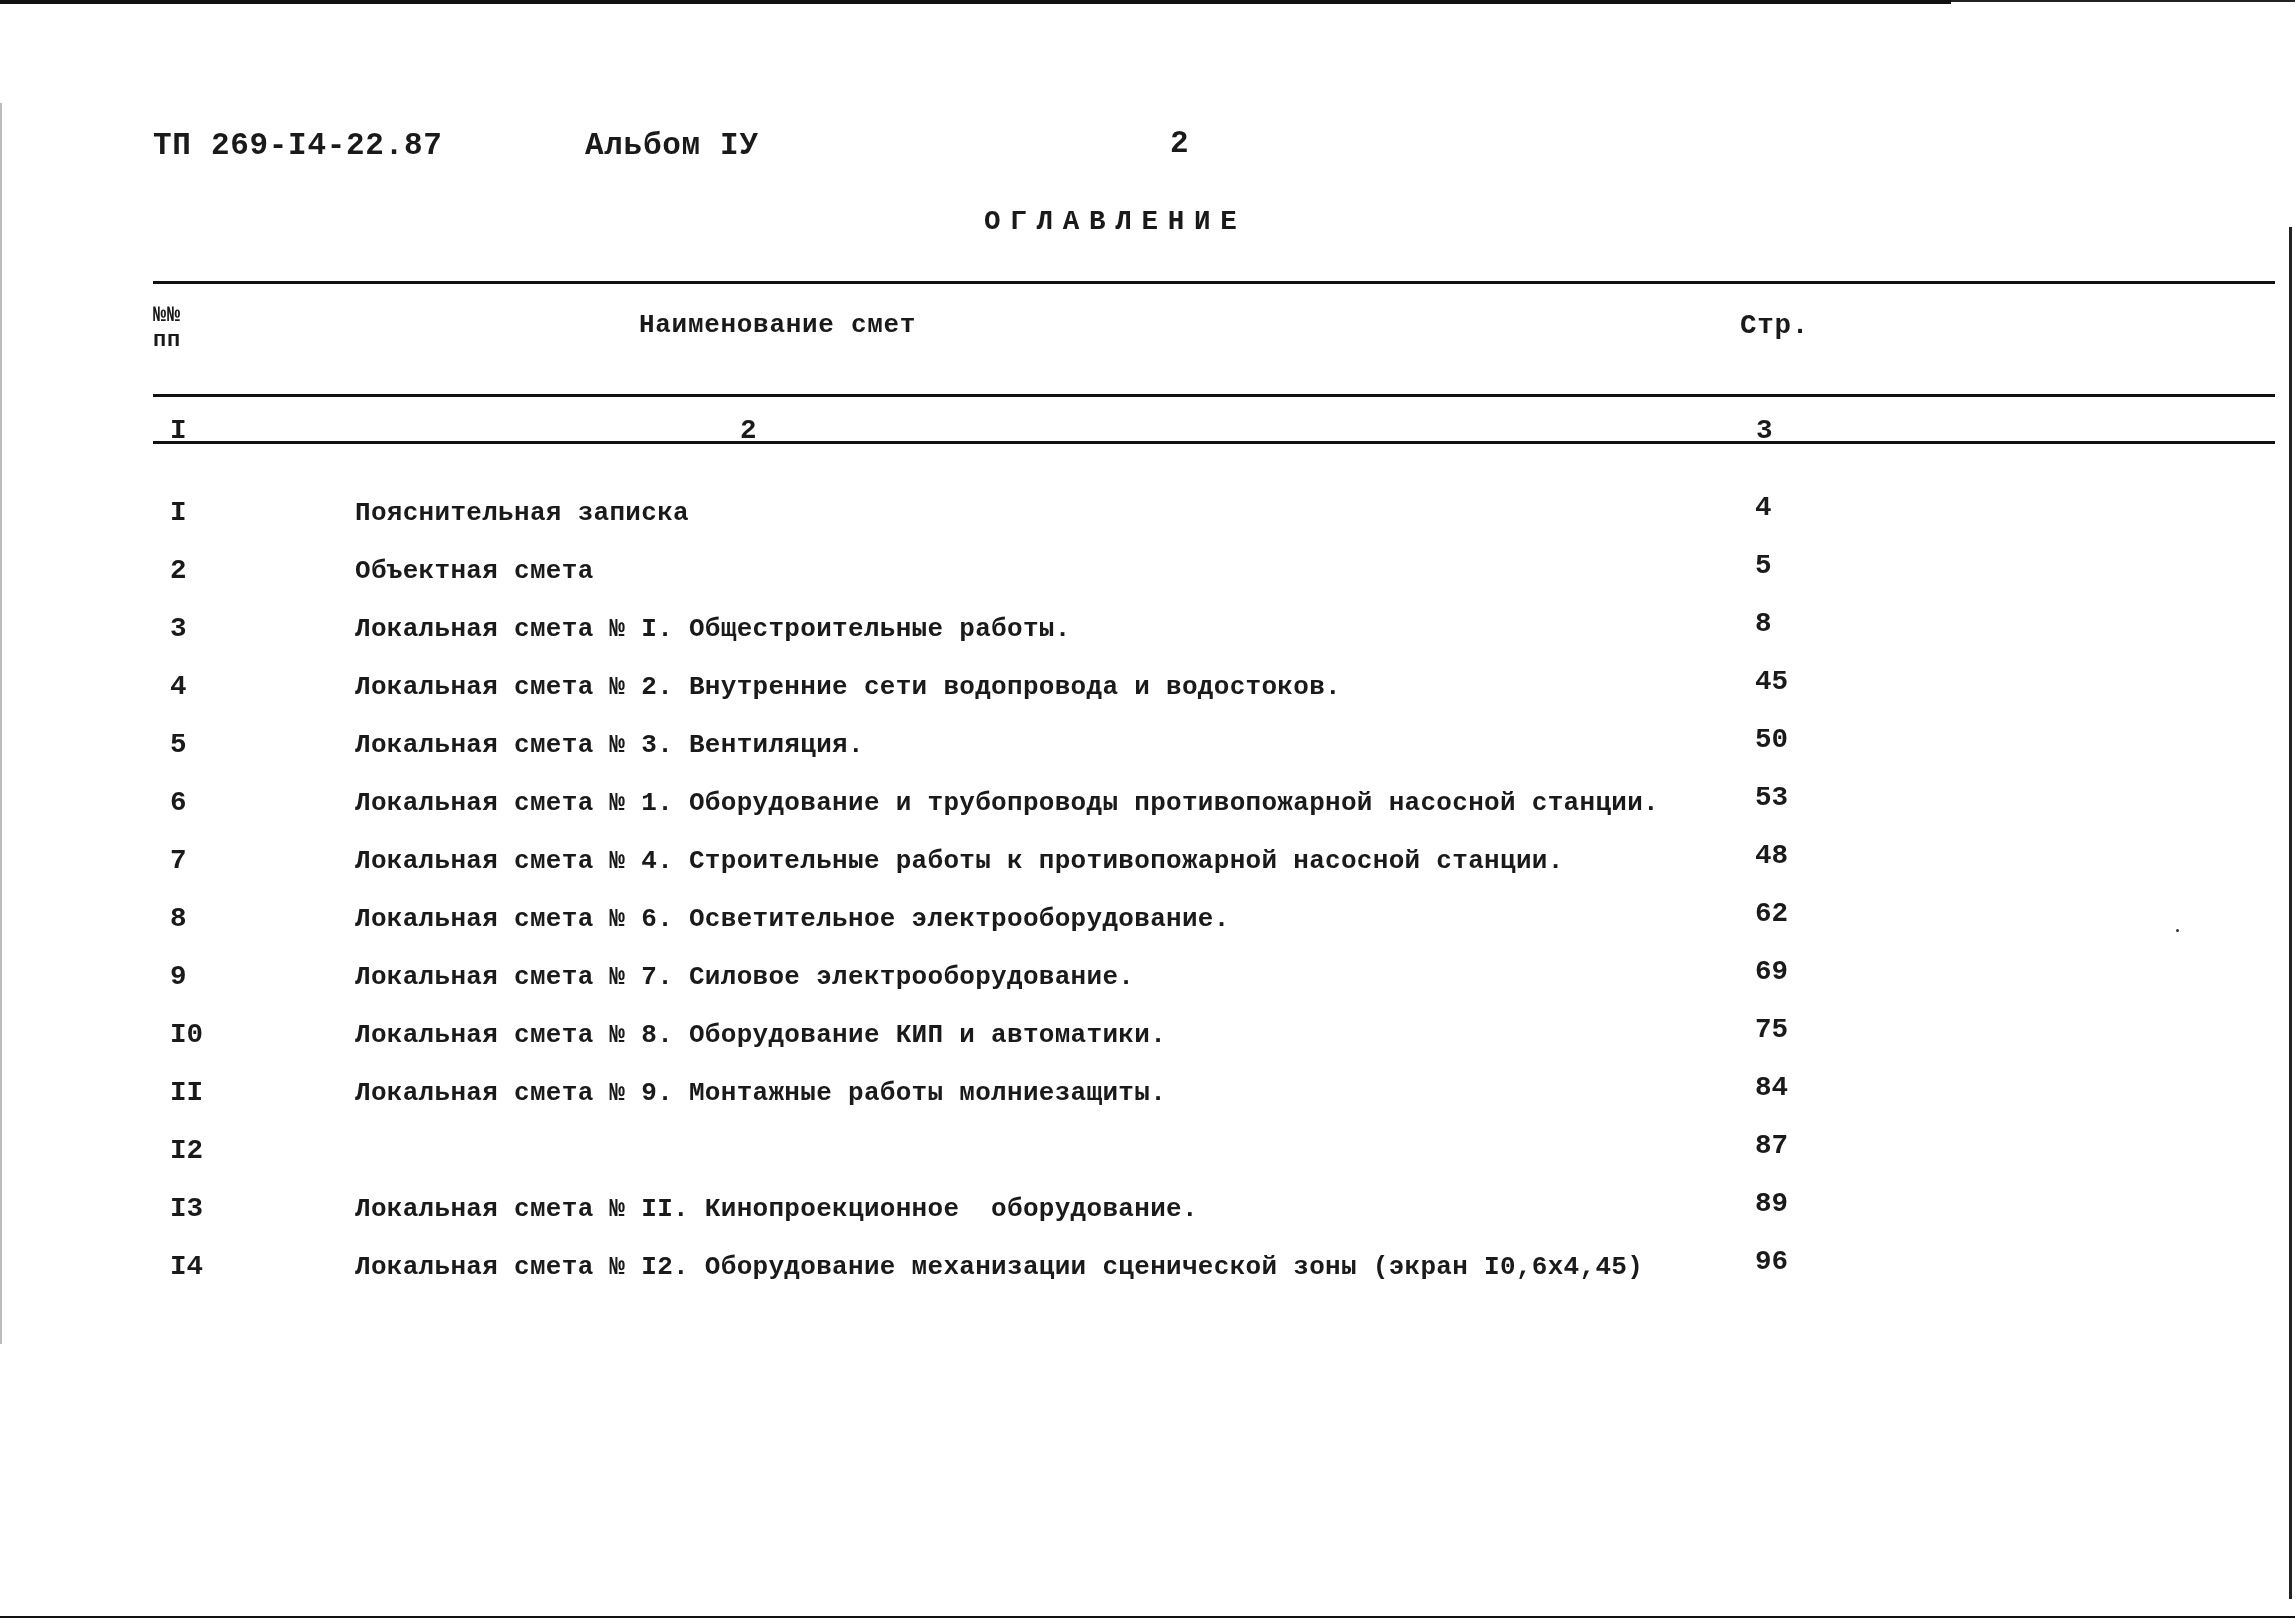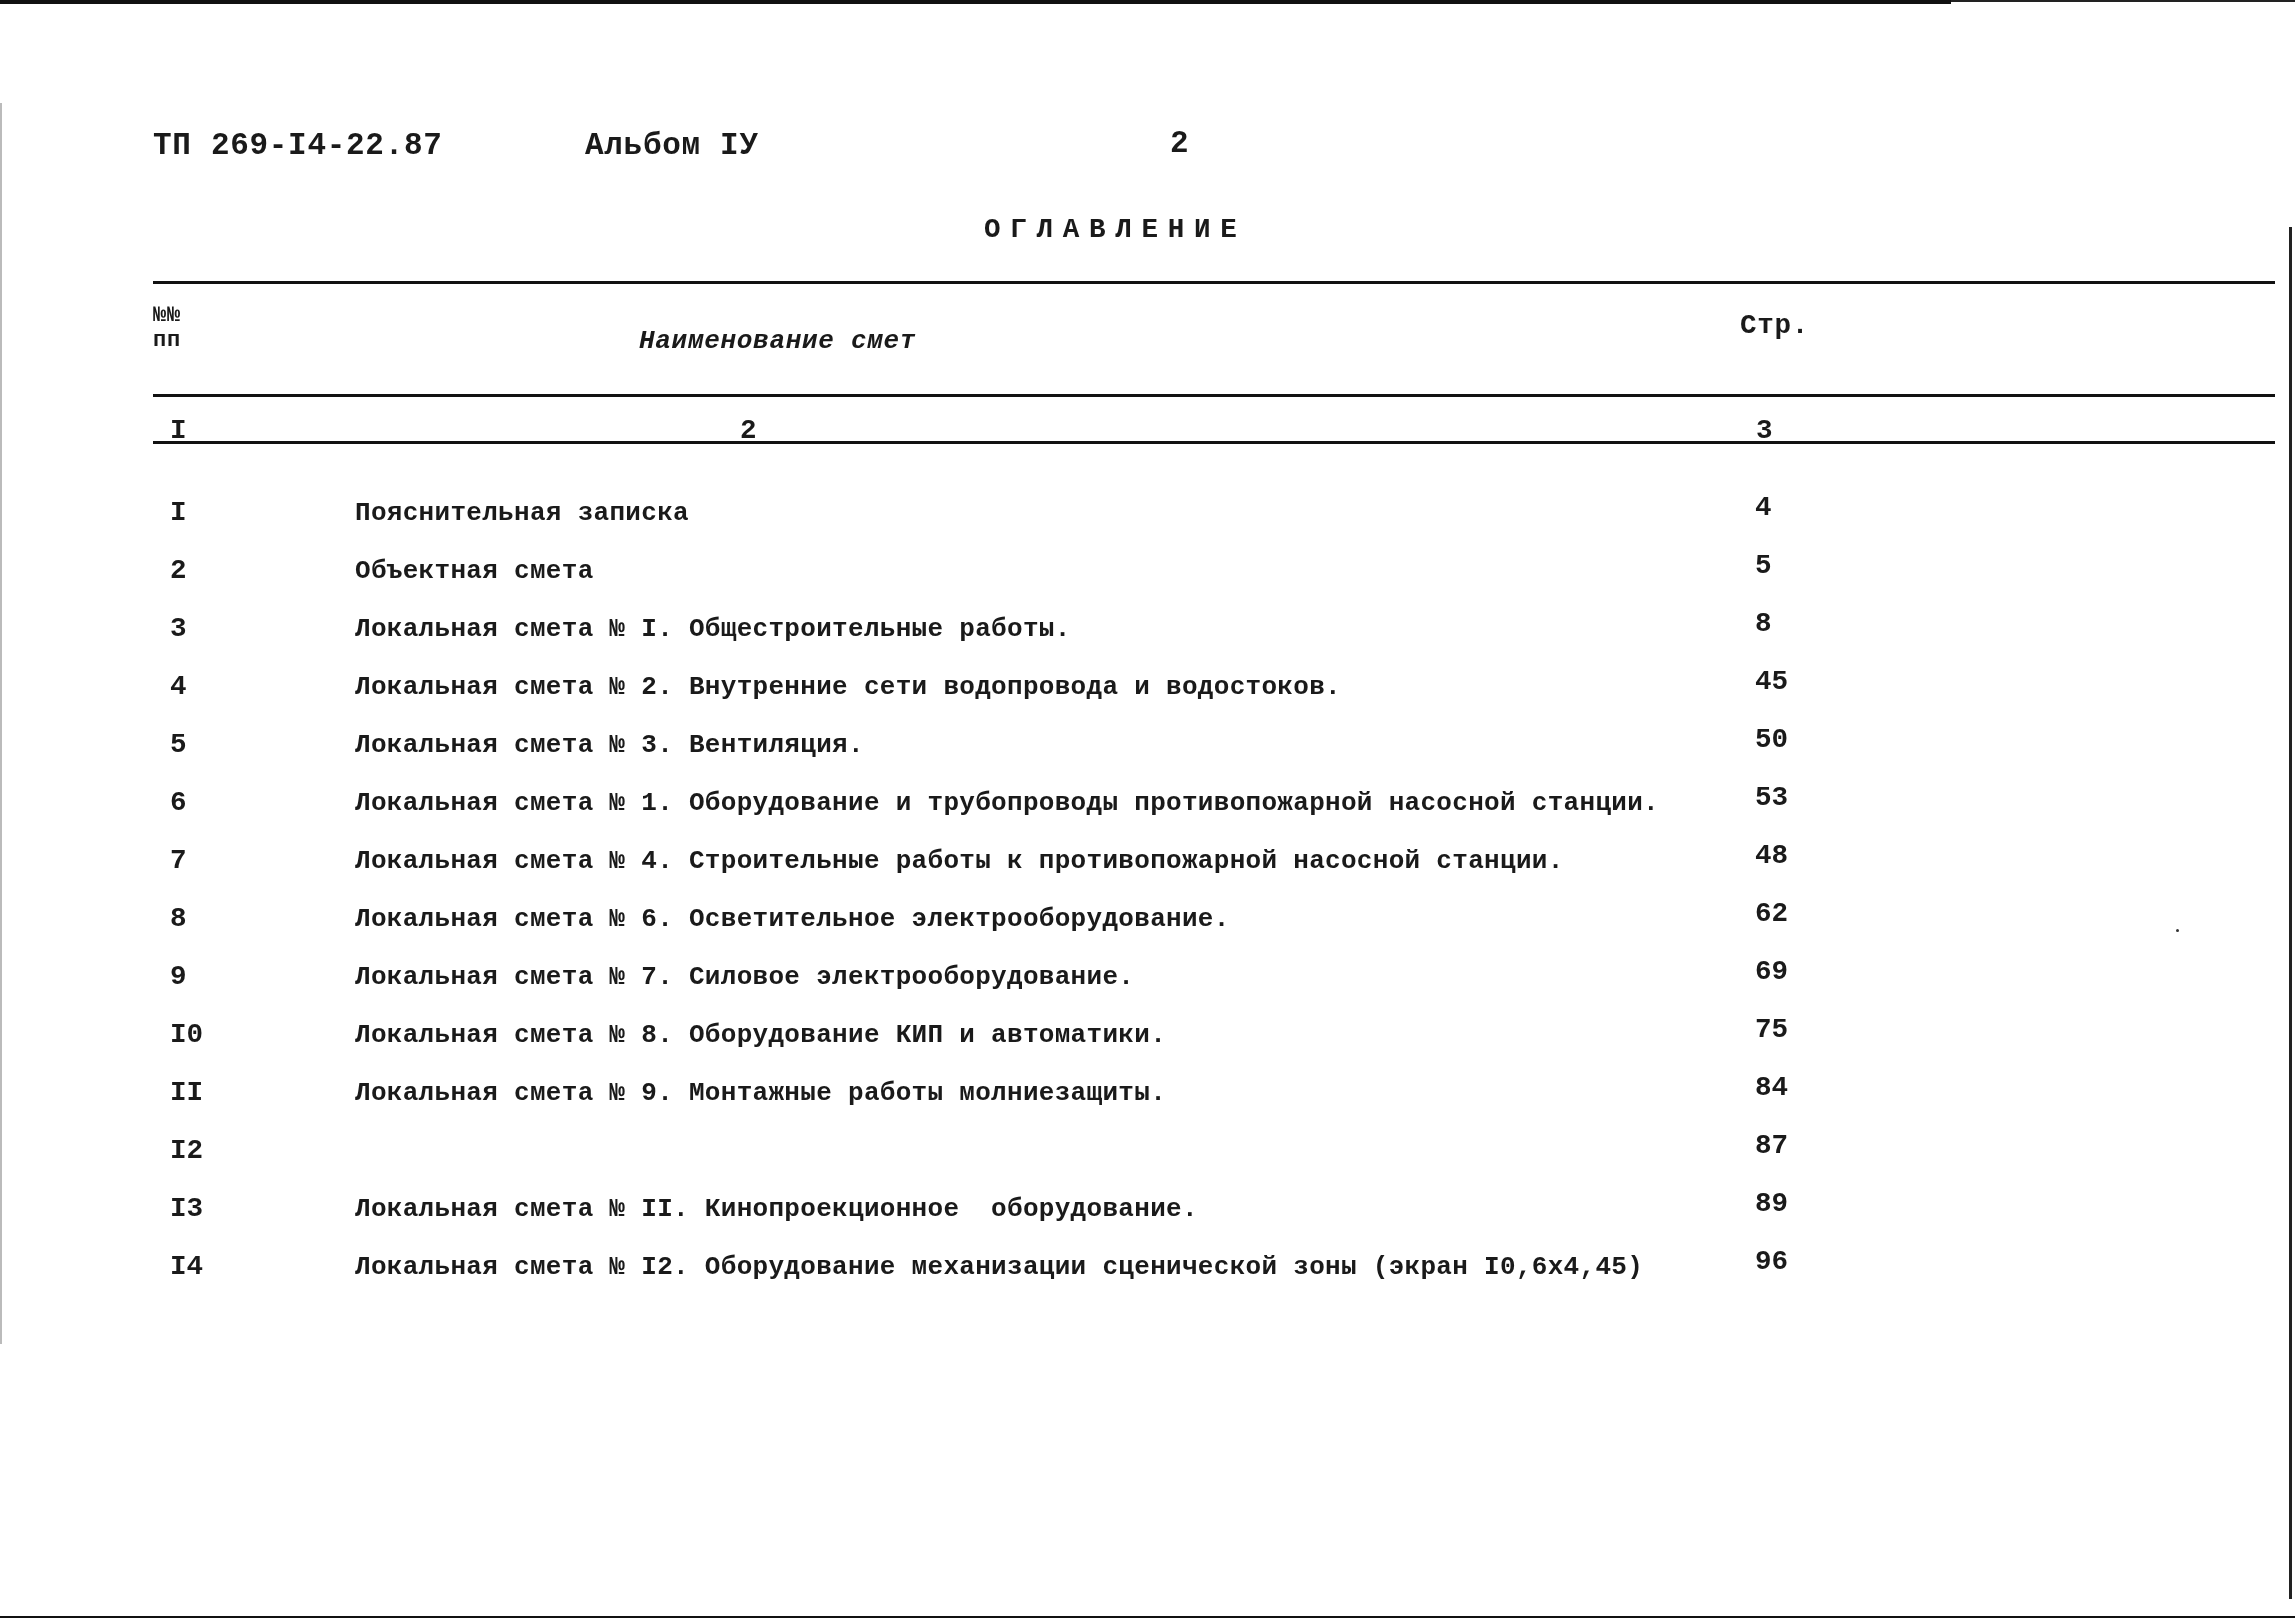--- a/index.html
+++ b/index.html
@@ -11,29 +11,29 @@
   .scan-top { position: absolute; left: 0; top: 0; width: 1951px; height: 4.1px; background: #111; }
   .scan-top2 { position: absolute; left: 1951px; top: 0; width: 345px; height: 2.1px; background: #222; }
   .scan-right { position: absolute; right: 2.8px; top: 227px; width: 2.8px; height: 1372px; background: #222; }
   .scan-bottom { position: absolute; left: 0; bottom: 0; width: 2295px; height: 3.4px; background: #111; }
   .scan-left { position: absolute; left: 0; top: 103px; width: 2.1px; height: 1241px; background: #bbb; }
 
   .t { position: absolute; white-space: pre; font-size: 31px; line-height: 1; font-weight: bold; letter-spacing: 0.7px; }
   .doc-code { left: 153px; top: 130px; }
   .album { left: 585px; top: 130px; }
   .page-num { left: 1170px; top: 128px; }
-  .toc-title { left: 984px; top: 216px; letter-spacing: 9.7px; font-size: 27.6px; }
+  .toc-title { left: 984px; top: 208px; letter-spacing: 9.7px; font-size: 27.6px; }
 
   .rule { position: absolute; left: 153px; width: 2122px; height: 3.4px; background: #111; }
   .rule.r1 { top: 281px; }
   .rule.r2 { top: 394px; }
   .rule.r3 { top: 441px; }
 
   .hdr-num { left: 153px; top: 303px; font-size: 22px; line-height: 25px; }
-  .hdr-name { left: 639px; top: 328px; font-size: 26px; font-style: italic; }
+  .hdr-name { left: 639px; top: 312px; font-size: 26px; }
   .hdr-page { left: 1740px; top: 312px; font-size: 27.6px; text-align: center; }
 
   .colnum { top: 417px; font-size: 27.6px; }
   .cn1 { left: 170px; }
   .cn2 { left: 740px; }
   .cn3 { left: 1756px; }
 
   .rows { position: absolute; left: 0; top: 497px; width: 100%; }
   .row { position: relative; height: 58px; }
   .row .n { position: absolute; left: 170px; top: 0; font-size: 27.6px; font-weight: bold; white-space: pre; }

